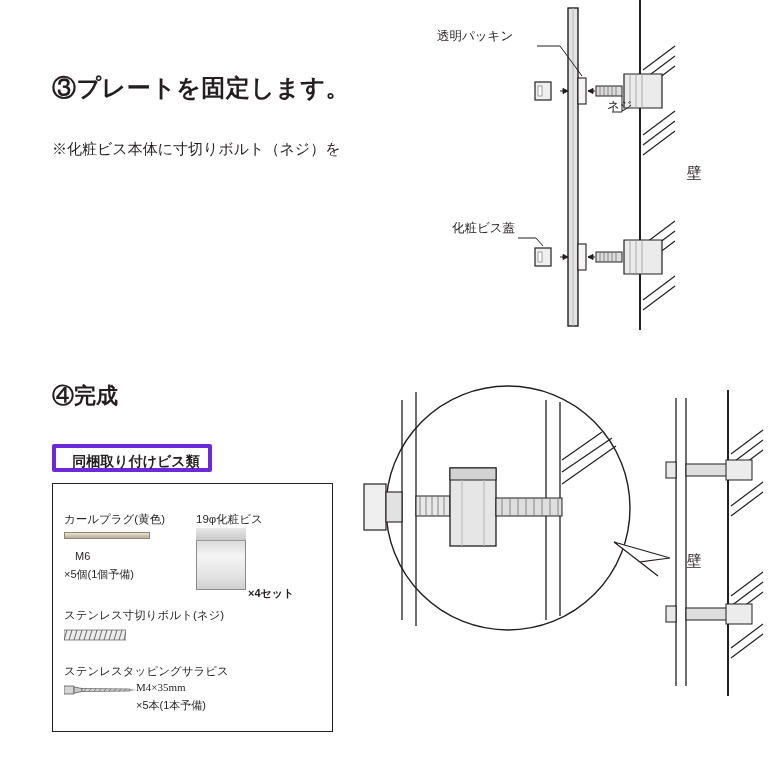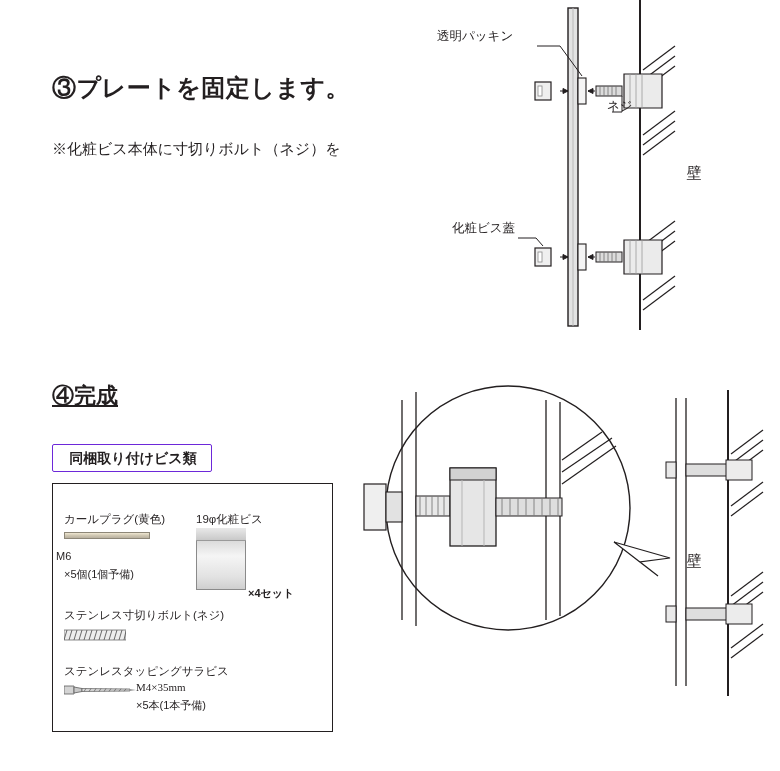--- a/index.html
+++ b/index.html
@@ -34,30 +34,29 @@
     white-space: nowrap;
   }
 
   
   #step4-heading {
     left: 52px;
     top: 381px;
     font-size: 22px;
     font-weight: bold;
     white-space: nowrap;
-    text-decoration: underline;
   }
 
   
   #parts-title-box {
     left: 52px;
     top: 444px;
     width: 160px;
     height: 28px;
-    border: 1px solid #6d28d9;
+    border: 4px solid #6d28d9;
     border-radius: 2px;
     box-sizing: border-box;
   }
   #parts-title-text {
     left: 0; top: 0;
     width: 160px;
     line-height: 26px;
     text-align: center;
     font-size: 14px;
     font-weight: bold;
@@ -261,21 +260,21 @@
 
 <div class="abs" id="step4-heading">④完成</div>
 
 <div class="abs" id="parts-title-box">
   <div class="abs" id="parts-title-text">同梱取り付けビス類</div>
 </div>
 <div class="abs" id="parts-box"></div>
 
 <div class="abs parts-label" style="left:64px; top:512px;">カールプラグ(黄色)</div>
 <div class="abs" id="plug-graphic"></div>
-<div class="abs parts-label-sm" style="left:56px; top:549px;">M6</div>
+<div class="abs parts-label-sm" style="left:75px; top:549px;">M6</div>
 <div class="abs parts-label-sm" style="left:64px; top:567px;">×5個(1個予備)</div>
 
 <div class="abs parts-label" style="left:196px; top:512px;">19φ化粧ビス</div>
 <div class="abs" id="cover-screw-graphic"></div>
 <div class="abs" id="cover-screw-cap"></div>
 <div class="abs parts-label-sm" style="left:248px; top:586px;font-weight:bold;">×4セット</div>
 
 <div class="abs parts-label" style="left:64px; top:608px;">ステンレス寸切りボルト(ネジ)</div>
 <div class="abs" id="rod-graphic">
   <svg width="62" height="14" viewBox="0 0 62 14">

